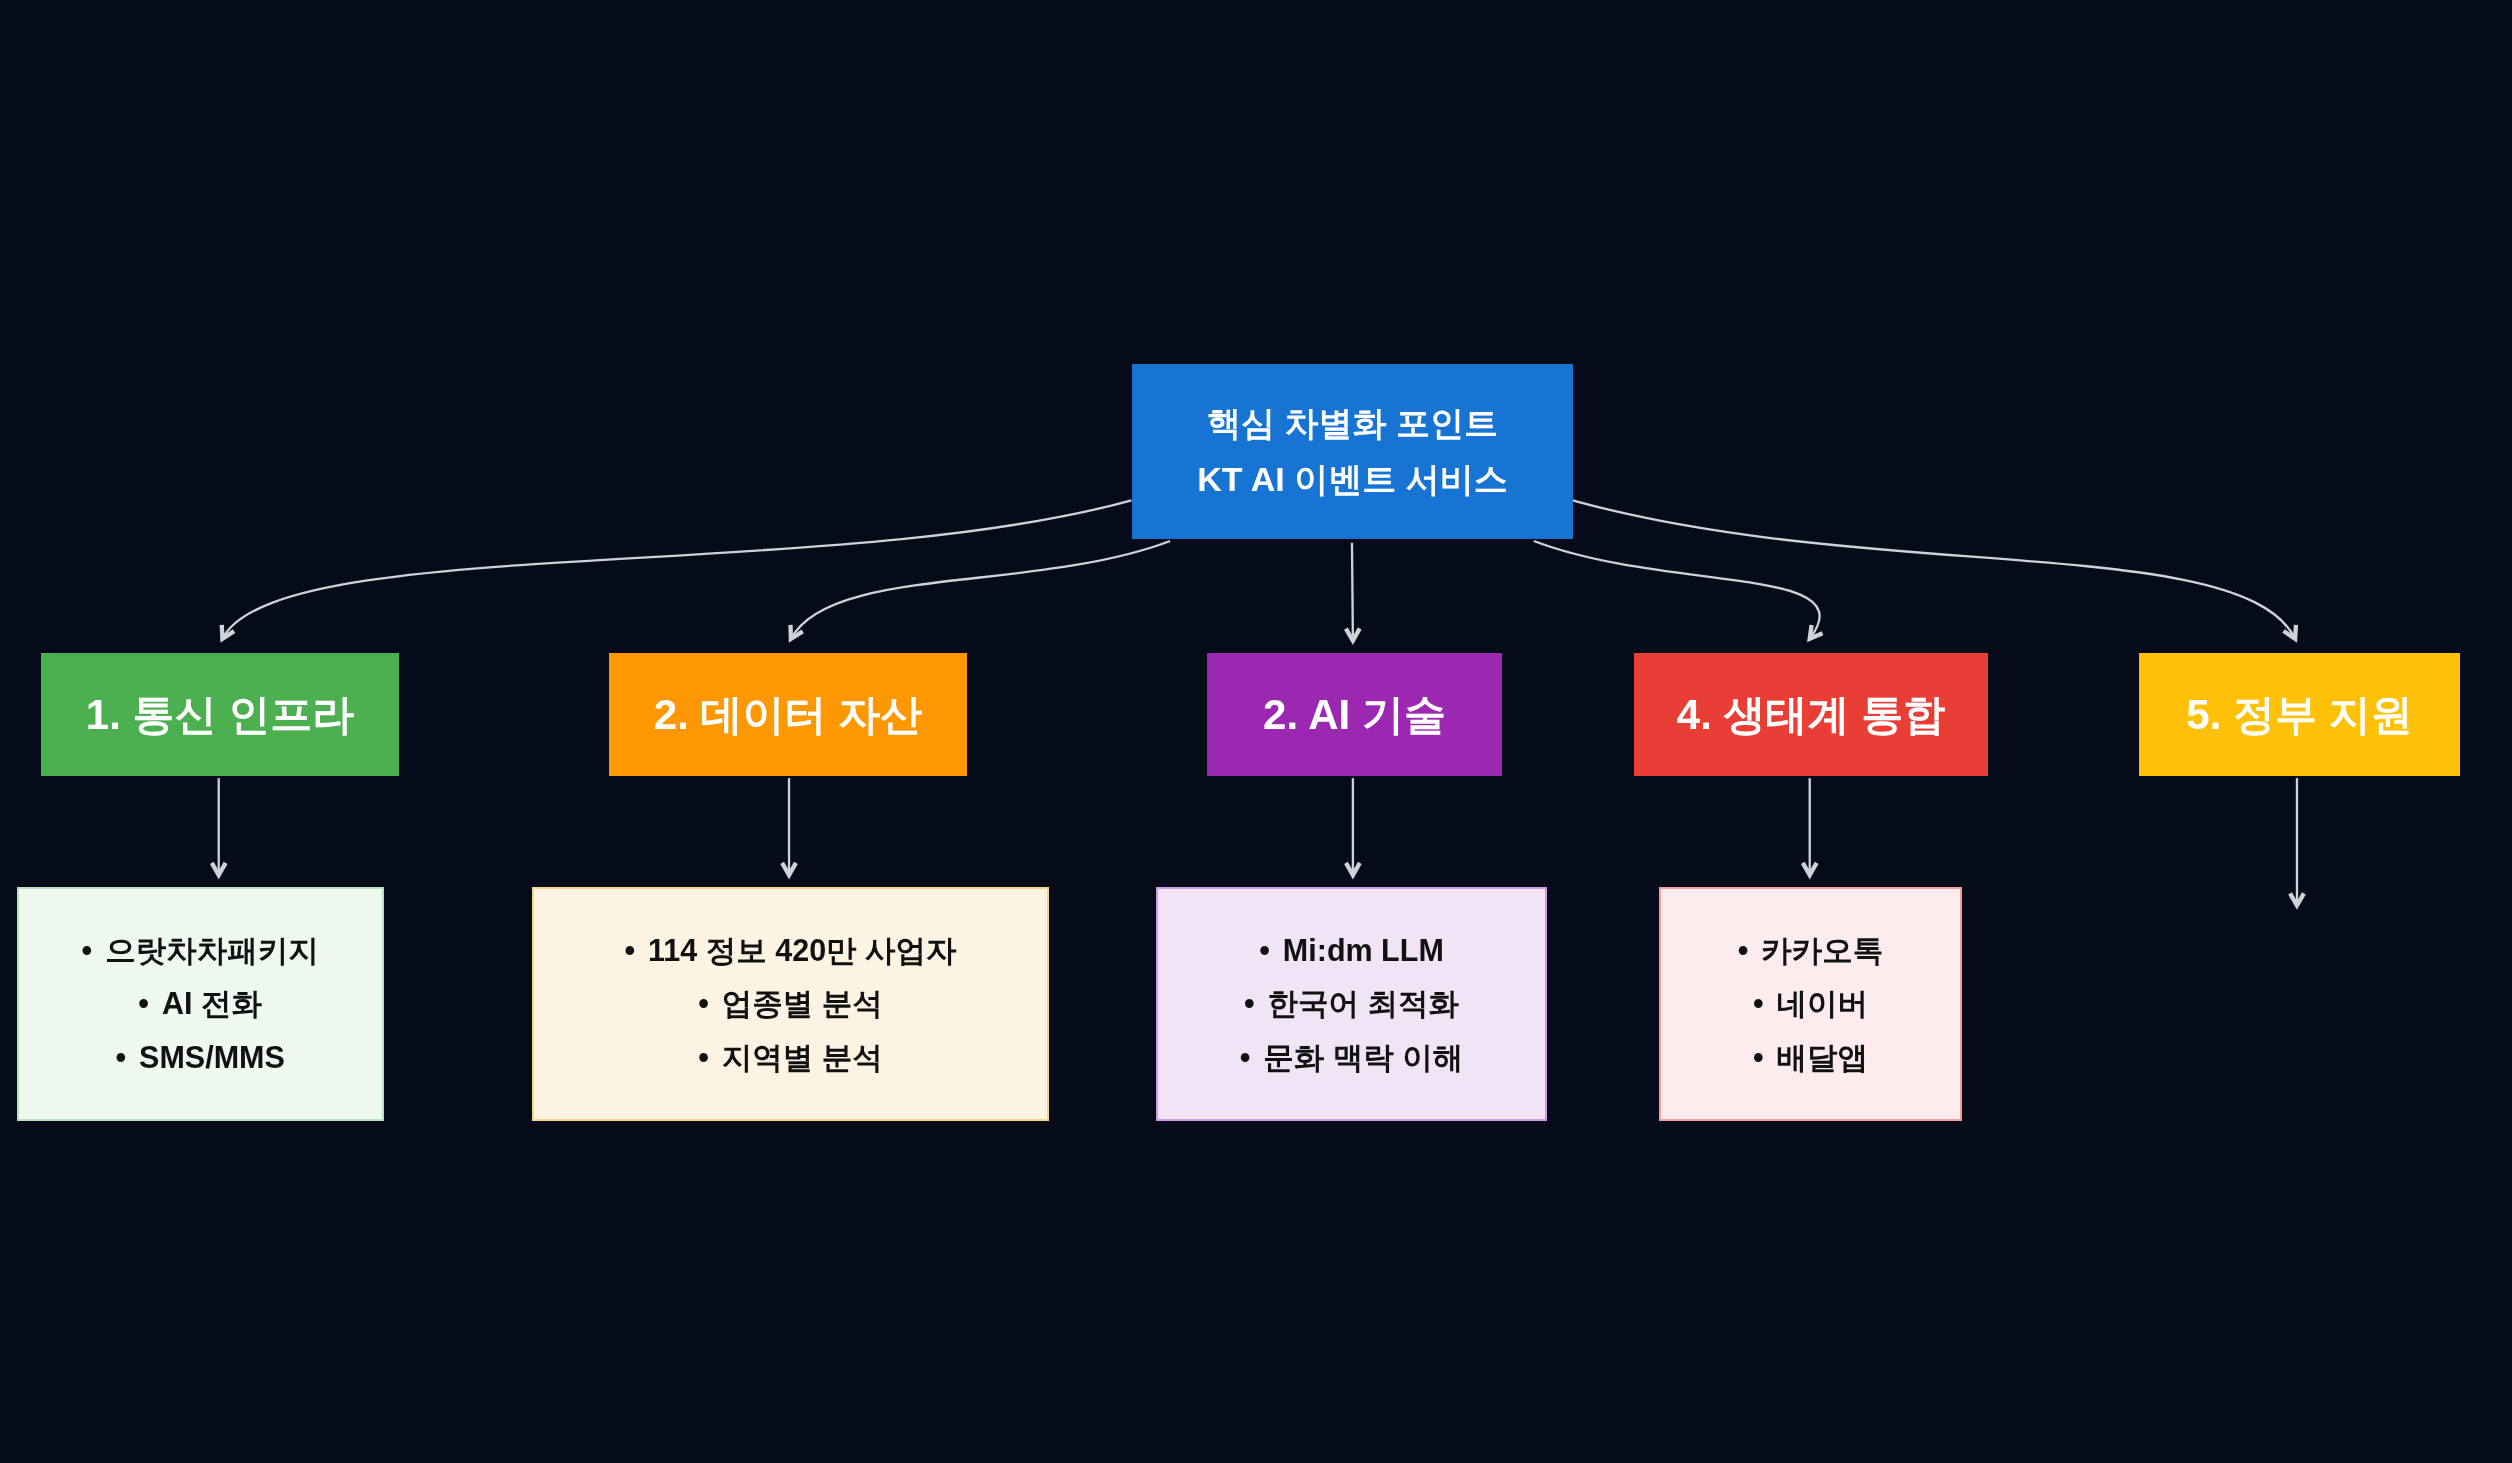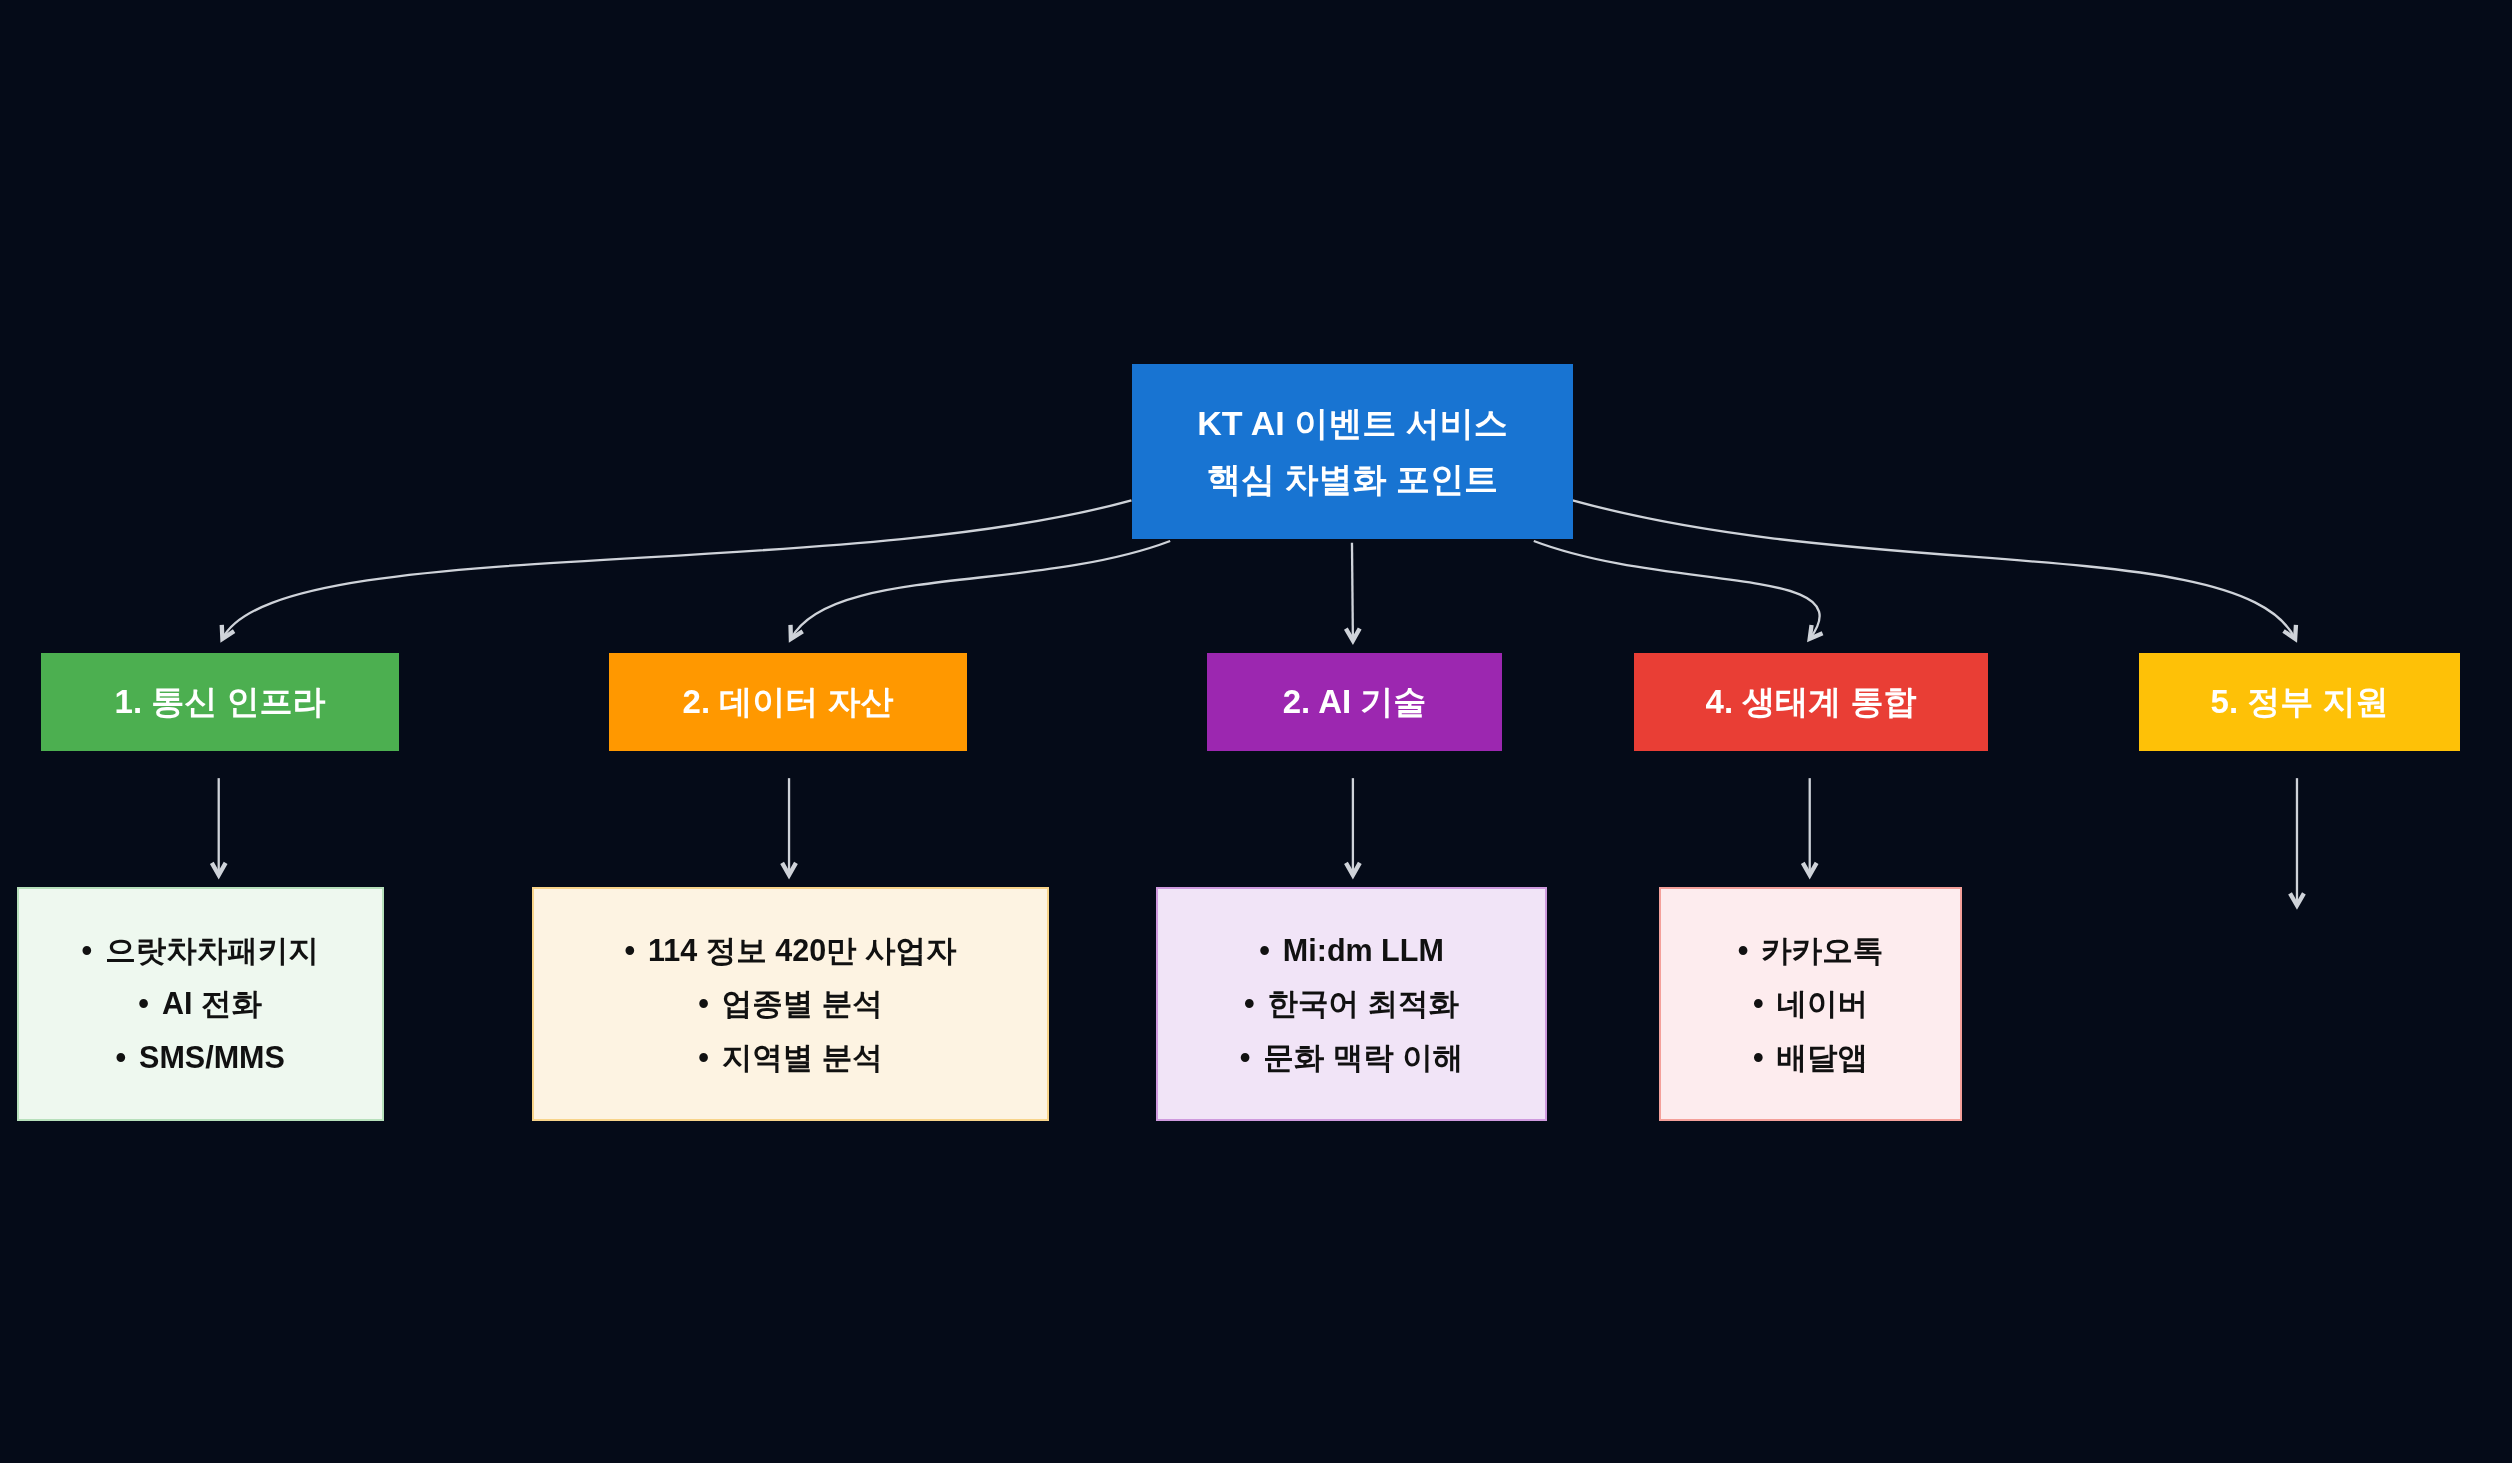--- a/index.html
+++ b/index.html
@@ -34,23 +34,23 @@
   }
   .root{
     left:1132px; top:364px; width:441px; height:175px;
     background:#1874d2;
     color:#ffffff;
     font-size:34px;
     font-weight:700;
     line-height:1.62;
   }
   .cat{
-    top:653px; height:98px;
+    top:653px; height:123px;
     color:#ffffff;
-    font-size:33px;
+    font-size:42px;
     font-weight:700;
   }
   #cat1{left:41px;   width:358px; background:#4caf50;}
   #cat2{left:609px;  width:358px; background:#ff9800;}
   #cat3{left:1207px; width:295px; background:#9c27b0;}
   #cat4{left:1634px; width:354px; background:#e93e35;}
   #cat5{left:2139px; width:321px; background:#fec107;}
   .detail{
     top:887px; height:234px;
     border:2.8px solid #cccccc;
@@ -98,22 +98,22 @@
     <path d="M 1704 542 C 2030 632, 2430 577, 2487 692" marker-end="url(#arrow)" style="stroke: rgb(207, 211, 217);"></path>
 
     <path d="M 237 843 L 237 948" marker-end="url(#arrow)" style="stroke: rgb(207, 211, 217);"></path>
     <path d="M 855 843 L 855 948" marker-end="url(#arrow)" style="stroke: rgb(207, 211, 217);"></path>
     <path d="M 1466 843 L 1466 948" marker-end="url(#arrow)" style="stroke: rgb(207, 211, 217);"></path>
     <path d="M 1961 843 L 1961 948" marker-end="url(#arrow)" style="stroke: rgb(207, 211, 217);"></path>
     <path d="M 2489 843 L 2489 981" marker-end="url(#arrow)" style="stroke: rgb(207, 211, 217);"></path>
   </svg>
 
   <div class="box root" style="background-color: rgb(24, 116, 210); color: rgb(255, 255, 255);">
+    <div>핵심 차별화 포인트</div>
     <div>KT AI 이벤트 서비스</div>
-    <div>핵심 차별화 포인트</div>
   </div>
 
   <div class="box cat" id="cat1" style="background-color: rgb(76, 175, 80);">
     <span>1. 통신 인프라</span>
   </div>
   <div class="box detail" id="det1" style="background-color: rgb(238, 248, 239); border-color: rgb(183, 224, 187);">
     <ul class="bullets">
       <li>으랏차차패키지</li>
       <li>AI 전화</li>
       <li>SMS/MMS</li>

